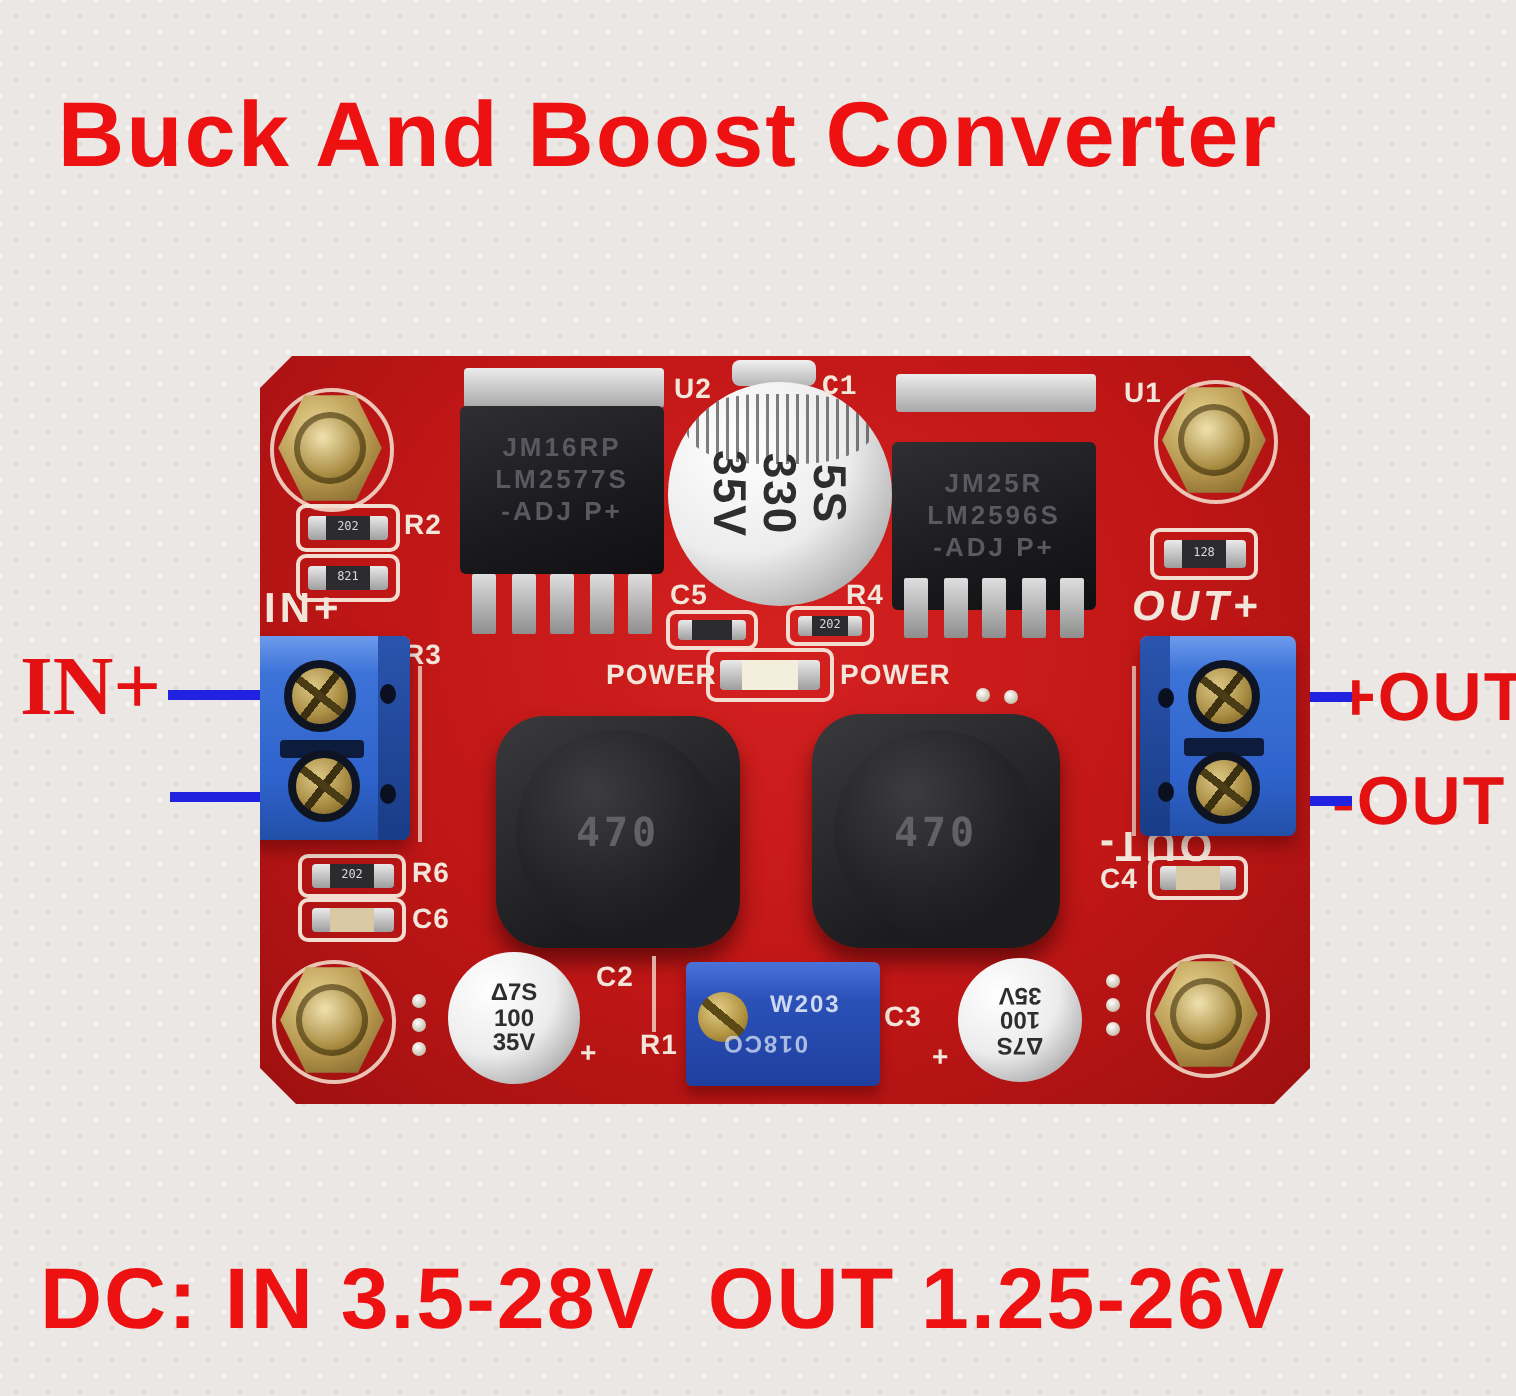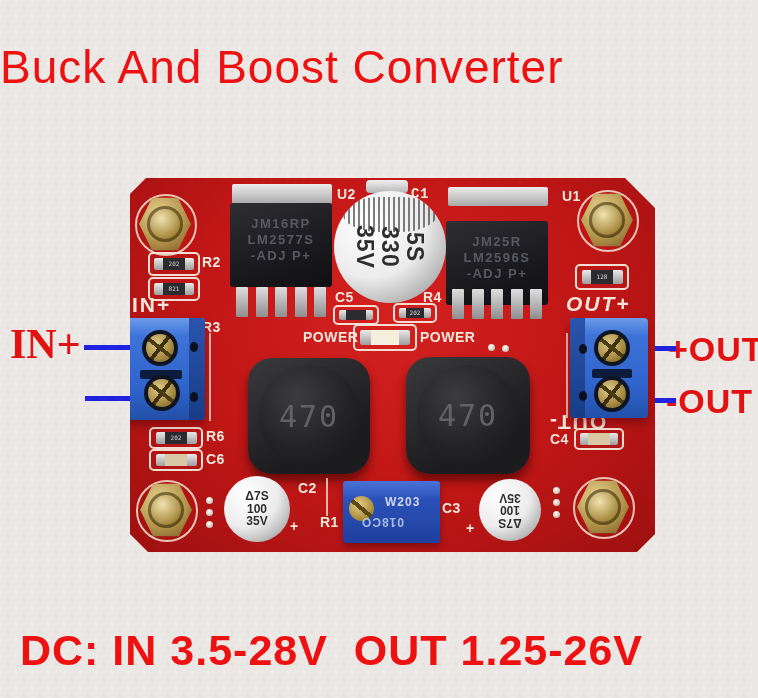--- a/index.html
+++ b/index.html
@@ -7,22 +7,22 @@
        font-family:"Liberation Sans",sans-serif;}
   .stage{position:relative;width:758px;height:698px;
     background-color:#eae7e4;
     background-image:
       radial-gradient(rgba(205,200,194,.35) 1px, transparent 1.6px),
       radial-gradient(rgba(255,255,255,.5) 1px, transparent 1.6px);
     background-size:16px 16px,16px 16px;
     background-position:0 0,8px 8px;}
   .abs{position:absolute;}
   
-  .title{left:0;top:40px;width:668px;
-    font-size:46px;font-weight:400;letter-spacing:1px;color:#ee1111;}
+  .title{left:0;top:40px;width:668px;text-align:center;
+    font-size:46px;font-weight:700;letter-spacing:1px;color:#ee1111;}
   .caption{left:20px;top:626px;font-size:43px;font-weight:700;
     letter-spacing:1px;color:#ee1111;white-space:pre;}
   .callout{color:#e31111;font-weight:700;white-space:pre;}
   .callout.serif{font-family:"Liberation Serif",serif;font-size:42px;}
   .callout.sans{font-family:"Liberation Sans",sans-serif;font-size:34px;letter-spacing:1px;}
   
   .arr{background:#2121e0;height:5px;}
   .arr-head{width:0;height:0;border-top:9px solid transparent;border-bottom:9px solid transparent;}
   .arr-head.r{border-left:17px solid #2121e0;}
   .arr-head.l{border-right:17px solid #2121e0;}
@@ -63,21 +63,21 @@
   .chip .mid.led{background:#f4efdd;}
   
   .ind{position:absolute;border-radius:24px;
     background:linear-gradient(150deg,#3a3a3c,#1c1c1e 70%);
     box-shadow:0 7px 10px rgba(40,0,0,.55);}
   .ind .core{position:absolute;left:50%;top:50%;transform:translate(-50%,-50%);
     width:102px;height:102px;border-radius:50%;
     background:radial-gradient(circle at 38% 30%, #3c3c40, #232326 55%, #141416 100%);
     display:flex;align-items:center;justify-content:center;}
   .ind .core span{color:#626266;font-family:"DejaVu Sans Mono",monospace;
-    font-size:30px;font-weight:400;letter-spacing:2px;}
+    font-size:20px;font-weight:700;letter-spacing:2px;}
   
   .cap-round{position:absolute;border-radius:50%;
     background:radial-gradient(circle at 32% 28%, #ffffff, #ececec 50%, #bdbdbd 74%, #848484 100%);
     overflow:hidden;}
   .cap-hatch{position:absolute;left:8%;right:8%;top:5%;height:32%;border-radius:50%/62%;
     background:repeating-linear-gradient(90deg, rgba(25,25,25,.55) 0 1.5px, transparent 1.5px 5px);}
   .cap-txt{position:absolute;inset:0;display:flex;flex-direction:column;align-items:center;
     justify-content:center;font-weight:700;color:#2e2e2e;}
   .cap-txt.rot90{transform:rotate(90deg);font-size:23px;line-height:25px;letter-spacing:1px;}
   .cap-txt.small{font-size:12px;line-height:12.5px;}

